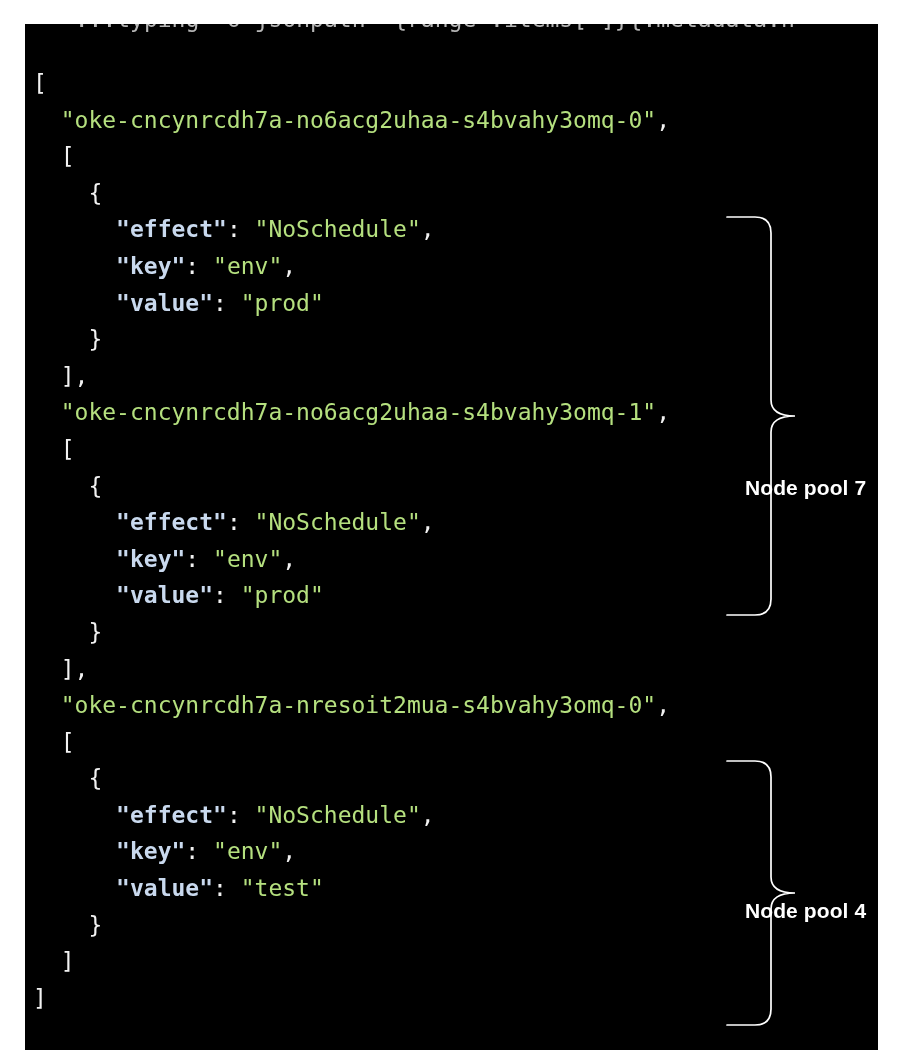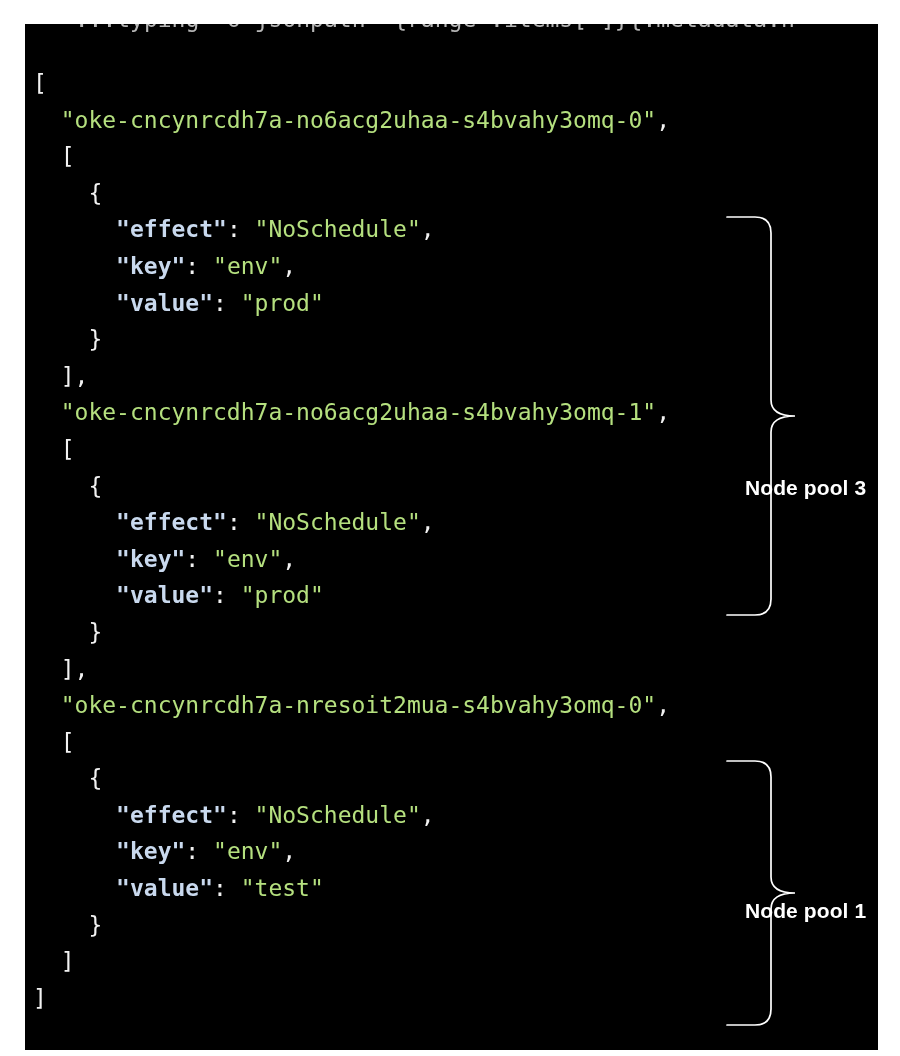--- a/index.html
+++ b/index.html
@@ -83,22 +83,22 @@
   <div id="clipped-line">  ...typing -o jsonpath='{range .items[*]}{.metadata.n</div>
 
   <pre id="code"><span class="ln"><span class="pun">[</span></span><span class="ln">  <span class="str">"oke-cncynrcdh7a-no6acg2uhaa-s4bvahy3omq-0"</span><span class="pun">,</span></span><span class="ln">  <span class="pun">[</span></span><span class="ln">    <span class="pun">{</span></span><span class="ln">      <span class="key">"effect"</span><span class="pun">: </span><span class="str">"NoSchedule"</span><span class="pun">,</span></span><span class="ln">      <span class="key">"key"</span><span class="pun">: </span><span class="str">"env"</span><span class="pun">,</span></span><span class="ln">      <span class="key">"value"</span><span class="pun">: </span><span class="str">"prod"</span></span><span class="ln">    <span class="pun">}</span></span><span class="ln">  <span class="pun">],</span></span><span class="ln">  <span class="str">"oke-cncynrcdh7a-no6acg2uhaa-s4bvahy3omq-1"</span><span class="pun">,</span></span><span class="ln">  <span class="pun">[</span></span><span class="ln">    <span class="pun">{</span></span><span class="ln">      <span class="key">"effect"</span><span class="pun">: </span><span class="str">"NoSchedule"</span><span class="pun">,</span></span><span class="ln">      <span class="key">"key"</span><span class="pun">: </span><span class="str">"env"</span><span class="pun">,</span></span><span class="ln">      <span class="key">"value"</span><span class="pun">: </span><span class="str">"prod"</span></span><span class="ln">    <span class="pun">}</span></span><span class="ln">  <span class="pun">],</span></span><span class="ln">  <span class="str">"oke-cncynrcdh7a-nresoit2mua-s4bvahy3omq-0"</span><span class="pun">,</span></span><span class="ln">  <span class="pun">[</span></span><span class="ln">    <span class="pun">{</span></span><span class="ln">      <span class="key">"effect"</span><span class="pun">: </span><span class="str">"NoSchedule"</span><span class="pun">,</span></span><span class="ln">      <span class="key">"key"</span><span class="pun">: </span><span class="str">"env"</span><span class="pun">,</span></span><span class="ln">      <span class="key">"value"</span><span class="pun">: </span><span class="str">"test"</span></span><span class="ln">    <span class="pun">}</span></span><span class="ln">  <span class="pun">]</span></span><span class="ln"><span class="pun">]</span></span></pre>
 
   <div id="annotation-layer">
       <div class="brace-wrap" style="left: 700px; top: 192px; width: 72px; height: 400px;">
         <svg width="72" height="400" viewBox="0 0 72 400">
           <path d="M 2 1 L 30 1 Q 46 1 46 17 L 46 184 Q 46 200 70 200 Q 46 200 46 216 L 46 383 Q 46 399 30 399 L 2 399" fill="none" stroke="#ffffff" stroke-width="1.7" stroke-linecap="round"></path>
         </svg>
       </div>
-      <div class="pool-label" style="left: 720px; top: 452px; color: rgb(255, 255, 255);">Node pool 3</div>
+      <div class="pool-label" style="left: 720px; top: 452px; color: rgb(255, 255, 255);">Node pool 7</div>
       <div class="brace-wrap" style="left: 700px; top: 736px; width: 72px; height: 266px;">
         <svg width="72" height="266" viewBox="0 0 72 266">
           <path d="M 2 1 L 30 1 Q 46 1 46 17 L 46 117 Q 46 133 70 133 Q 46 133 46 149 L 46 249 Q 46 265 30 265 L 2 265" fill="none" stroke="#ffffff" stroke-width="1.7" stroke-linecap="round"></path>
         </svg>
       </div>
-      <div class="pool-label" style="left: 720px; top: 875px; color: rgb(255, 255, 255);">Node pool 1</div>
+      <div class="pool-label" style="left: 720px; top: 875px; color: rgb(255, 255, 255);">Node pool 4</div>
     </div>
 
 </div>
 
 </body></html>

